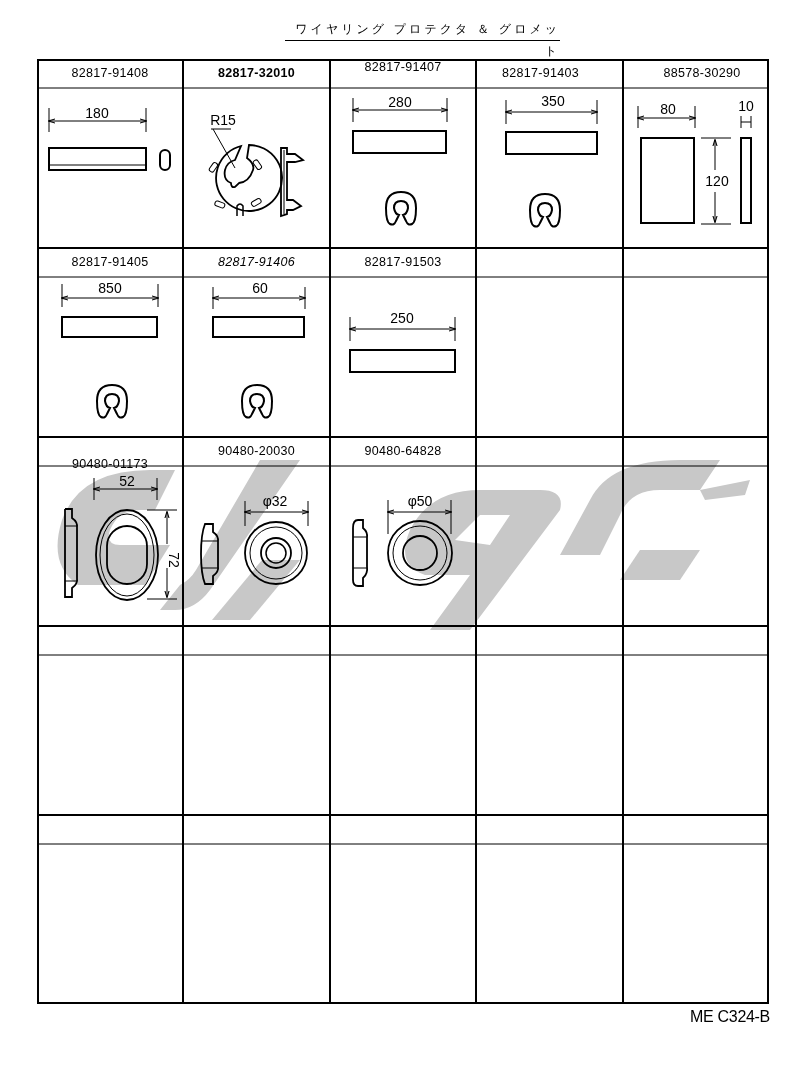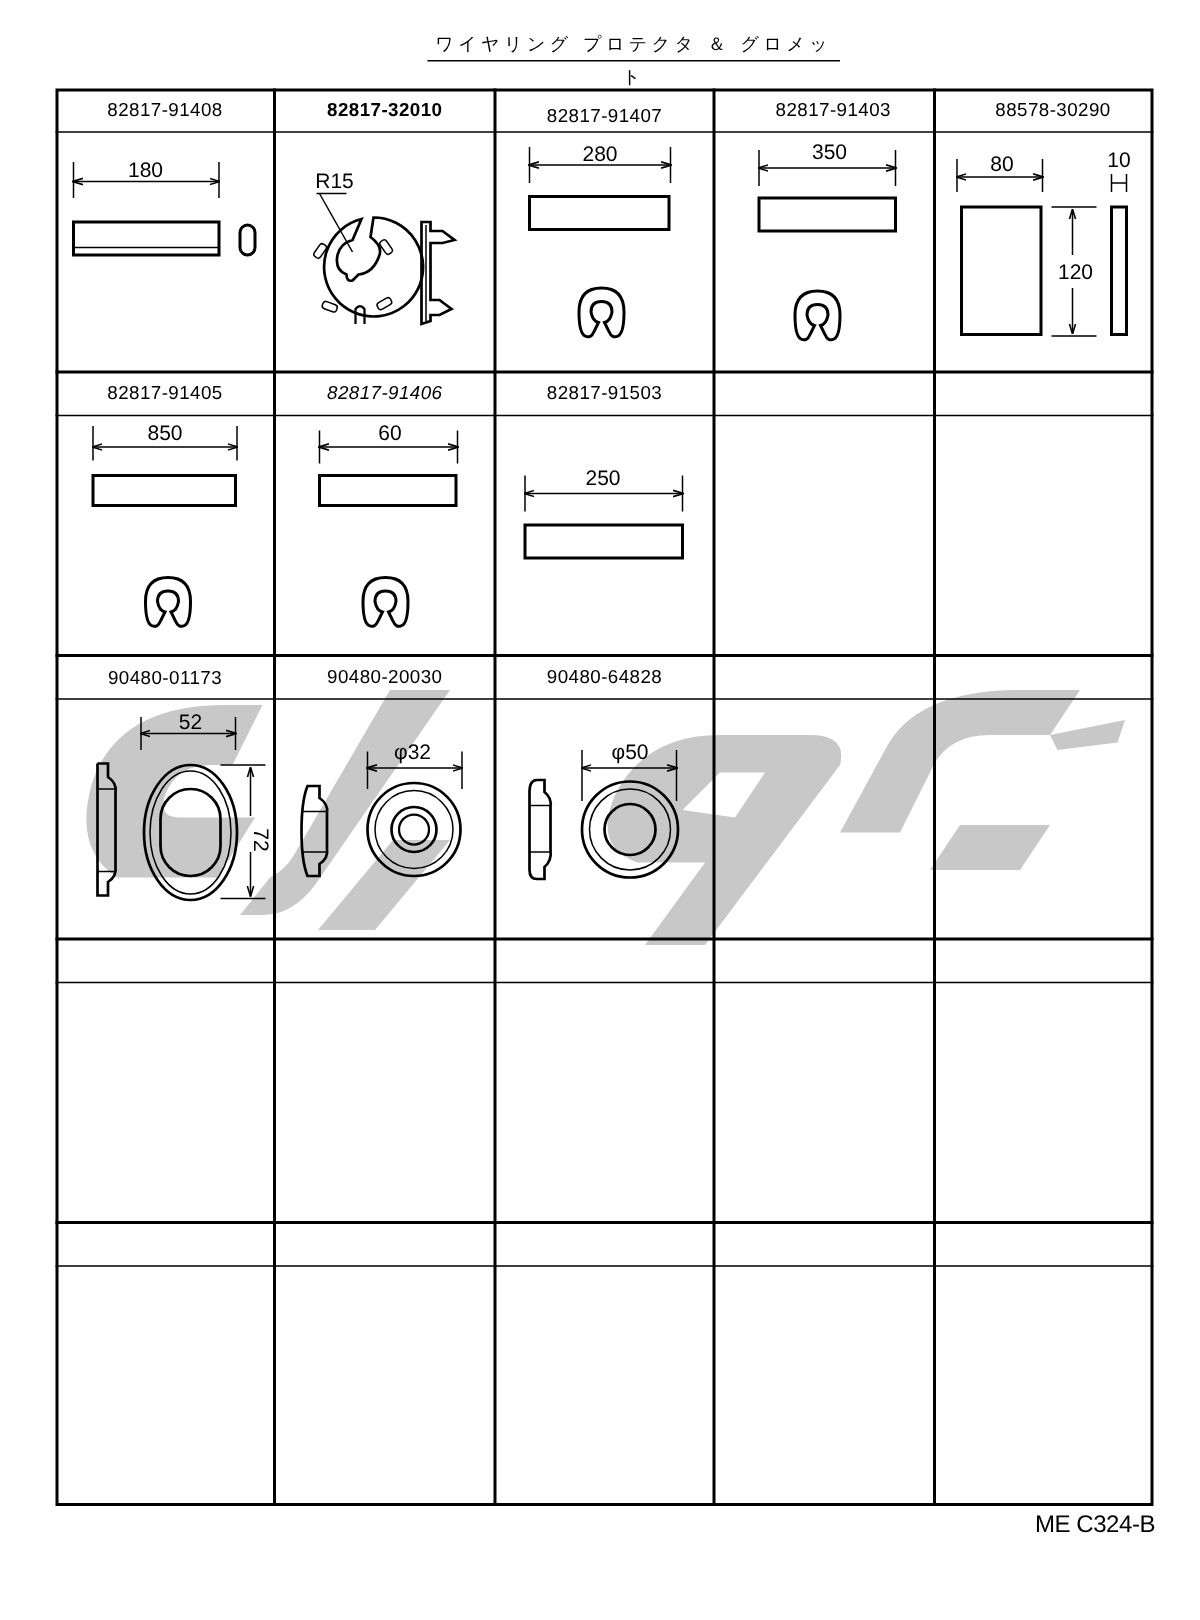--- a/index.html
+++ b/index.html
@@ -1,19 +1,19 @@
 <!DOCTYPE html>
 <html><head>
   <meta charset="utf-8">
   <style>
     html, body { margin: 0; padding: 0; background: #ffffff; }
     body { width: 800px; height: 1080px; position: relative; overflow: hidden;
            font-family: "Liberation Sans", "DejaVu Sans", sans-serif; color: #000; }
     .title { position: absolute; left: 285px; top: 18px; width: 275px; height: 22px;
-             font-size: 12px; letter-spacing: 3px; text-align: center;
+             font-size: 12px; letter-spacing: 3px; text-align: right;
              font-family: "DejaVu Sans", sans-serif; border-bottom: 1.5px solid #000; line-height: 22px; }
     .sheet { position: absolute; left: 37px; top: 59px; width: 732px; height: 945px;
              border: 2px solid #000; box-sizing: border-box; }
     .watermark { position: absolute; left: 0; top: 0; width: 800px; height: 1080px; pointer-events: none; }
     .label { position: absolute; font-size: 12.5px; text-align: center; line-height: 29px; letter-spacing: 0.3px; }
     .footer { position: absolute; left: 690px; top: 1008px; font-size: 16px; font-weight: normal; letter-spacing: -0.3px; }
     svg.drw { position: absolute; overflow: visible; }
     .dim { font-size: 14px; font-family: "Liberation Sans", sans-serif; }
   </style>
 </head>
@@ -52,29 +52,29 @@
     <line x1="37" y1="466" x2="769" y2="466" stroke-width="1"></line>
     <line x1="37" y1="626" x2="769" y2="626" stroke-width="2"></line>
     <line x1="37" y1="655" x2="769" y2="655" stroke-width="1"></line>
     <line x1="37" y1="815" x2="769" y2="815" stroke-width="2"></line>
     <line x1="37" y1="844" x2="769" y2="844" stroke-width="1"></line>
   </g>
 </svg>
 
 <div class="label" style="left:37px;top:59px;width:146px;border-radius:10px;">82817-91408</div>
 <div class="label" style="left:183px;top:59px;width:147px;font-weight:bold;">82817-32010</div>
-<div class="label" style="left:330px;top:63px;width:146px;">82817-91407</div>
-<div class="label" style="left:476px;top:59px;width:159px;">82817-91403</div>
+<div class="label" style="left:330px;top:53px;width:146px;">82817-91407</div>
+<div class="label" style="left:461px;top:59px;width:159px;">82817-91403</div>
 <div class="label" style="left:623px;top:59px;width:158px;">88578-30290</div>
 
 <div class="label" style="left:37px;top:248px;width:146px;">82817-91405</div>
 <div class="label" style="left:183px;top:248px;width:147px;font-style:italic;">82817-91406</div>
 <div class="label" style="left:330px;top:248px;width:146px;">82817-91503</div>
 
-<div class="label" style="left:37px;top:438px;width:146px;">90480-01173</div>
+<div class="label" style="left:37px;top:450px;width:146px;">90480-01173</div>
 <div class="label" style="left:183px;top:437px;width:147px;">90480-20030</div>
 <div class="label" style="left:330px;top:437px;width:146px;">90480-64828</div>
 
 <svg width="0" height="0" style="position:absolute">
   <defs>
     <marker id="arr" viewBox="0 0 10 10" refX="9" refY="5" markerWidth="7" markerHeight="7" orient="auto-start-reverse">
       <path d="M0 2 L10 5 L0 8" fill="none" stroke="#000" stroke-width="1.5"></path>
     </marker>
     <symbol id="uprof" viewBox="0 0 34 40">
       <path d="M6 36 Q2 34 2 20 Q2 4 17 4 Q32 4 32 20 Q32 34 28 36 Q24 38 22 33 L19 27 Q23 26 24 20 Q24 13 17 13 Q10 13 10 20 Q11 26 15 27 L12 33 Q10 38 6 36 Z" fill="none" stroke="#000" stroke-width="2"></path>

